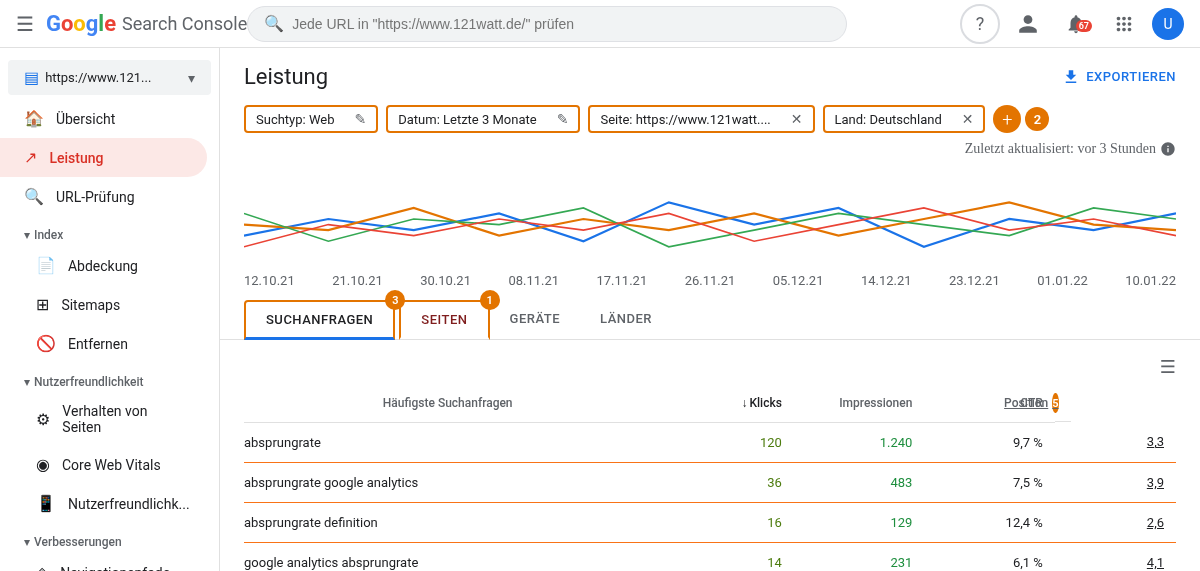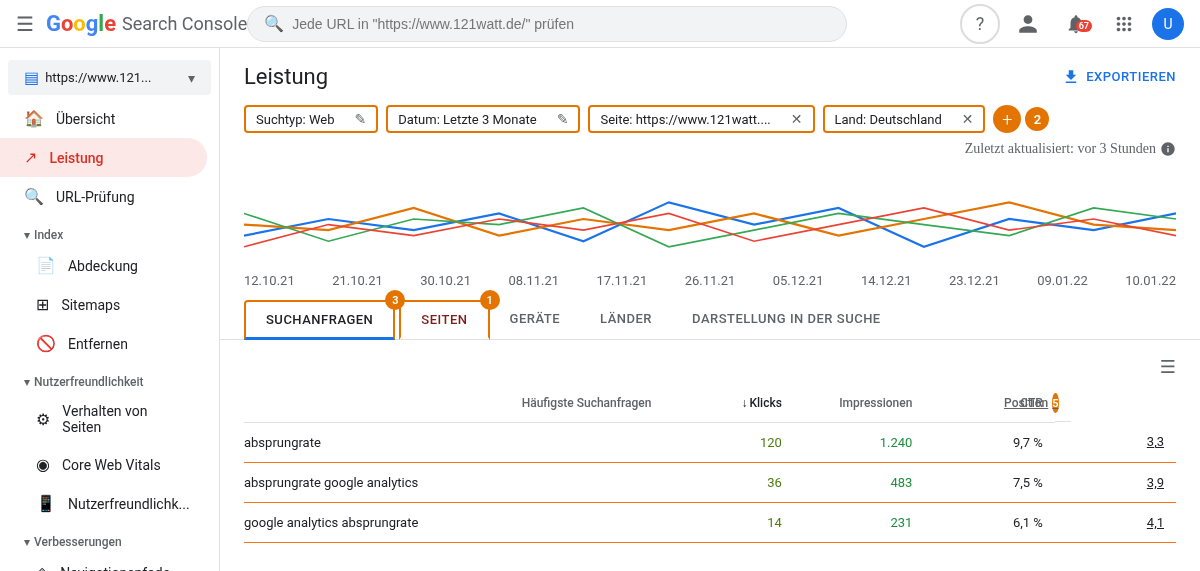--- a/index.html
+++ b/index.html
@@ -108,21 +108,21 @@
 
     
     .table-section { padding: 16px 24px; }
     .table-header-row {
       display: flex; align-items: center; justify-content: space-between;
       margin-bottom: 8px;
     }
     .filter-sort-icon { color: #5f6368; font-size: 18px; cursor: pointer; }
     .data-table { width: 100%; border-collapse: collapse; }
     .data-table thead tr th {
-      text-align: right; font-size: 12px; font-weight: 500; color: #5f6368;
+      text-align: center; font-size: 12px; font-weight: 500; color: #5f6368;
       padding: 8px 12px 8px 0; border-bottom: 1px solid #e0e0e0;
     }
     .data-table thead tr th.right { text-align: right; }
     .data-table thead tr th.sort-active { color: #202124; }
     .data-table tbody tr td {
       padding: 12px 12px 12px 0; font-size: 13px; border-bottom: 1px solid #f97316;
       color: #202124;
     }
     .data-table tbody tr td.blue { color: #4d7c0f; text-align: right; }
     .data-table tbody tr td.green { color: #1e8e3e; text-align: right; }
@@ -306,21 +306,21 @@
     <div class="chart-dates">
       <span>12.10.21</span>
       <span>21.10.21</span>
       <span>30.10.21</span>
       <span>08.11.21</span>
       <span>17.11.21</span>
       <span>26.11.21</span>
       <span>05.12.21</span>
       <span>14.12.21</span>
       <span>23.12.21</span>
-      <span>09.01.22</span>
+      <span>01.01.22</span>
       <span>10.01.22</span>
     </div>
 
     <div class="tabs-container">
       <div class="tabs">
 
         <div style="position:relative; display:flex; align-items:flex-end;">
           <div class="tab outlined" style="color:#202124; border:2px solid #e37400; border-bottom:3px solid #1a73e8; margin-bottom:-1px;">
             <span>SUCHANFRAGEN</span>
           </div>
@@ -331,23 +331,20 @@
           <div class="tab outlined" style="color:#7f1d1d; border:2px solid #e37400; border-bottom:3px solid transparent; margin-bottom:-1px;">
             <span>SEITEN</span>
           </div>
           <span class="badge-num" style="position:absolute;top:-10px;right:-10px;font-size:11px;width:20px;height:20px;">1</span>
         </div>
         <div class="tab">
           <span>GERÄTE</span>
         </div>
         <div class="tab">
           <span>LÄNDER</span>
-        </div>
-        <div class="tab">
-          <span>DARSTELLUNG IN DER SUCHE</span>
         </div>
       </div>
     </div>
 
     <div class="table-section">
       <div class="table-header-row">
         <span style="flex:1"></span>
         <span class="filter-sort-icon">☰</span>
       </div>
       <table class="data-table">
@@ -376,20 +373,27 @@
           </tr>
 
           <tr>
             <td class="col-query">absprungrate google analytics</td>
             <td class="col-klicks blue">36</td>
             <td class="col-impressionen green">483</td>
             <td class="col-ctr right">7,5 %</td>
             <td class="col-position right">3,9</td>
           </tr>
 
+          <tr>
+            <td class="col-query">absprungrate definition</td>
+            <td class="col-klicks blue">16</td>
+            <td class="col-impressionen green">129</td>
+            <td class="col-ctr right">12,4 %</td>
+            <td class="col-position right">2,6</td>
+          </tr>
 
           <tr>
             <td class="col-query">google analytics absprungrate</td>
             <td class="col-klicks blue">14</td>
             <td class="col-impressionen green">231</td>
             <td class="col-ctr right">6,1 %</td>
             <td class="col-position right">4,1</td>
           </tr>
         </tbody>
       </table>

